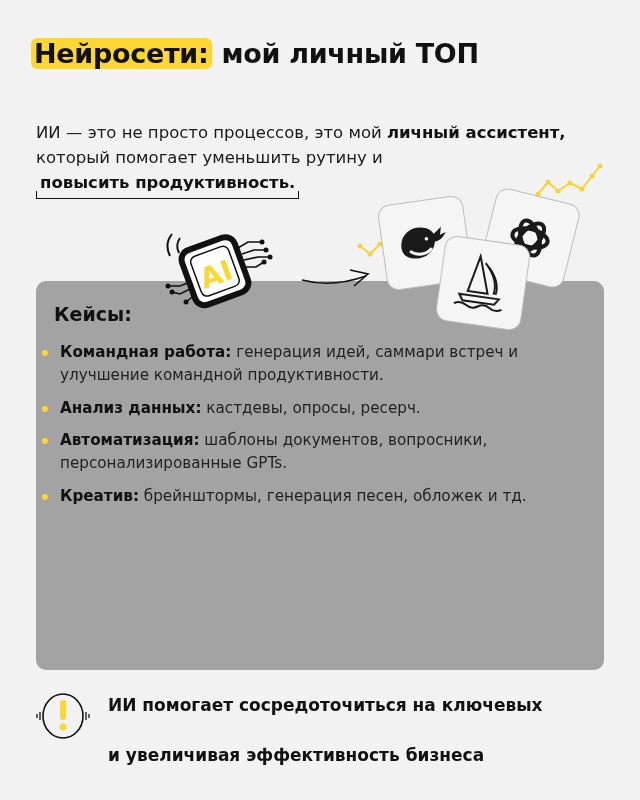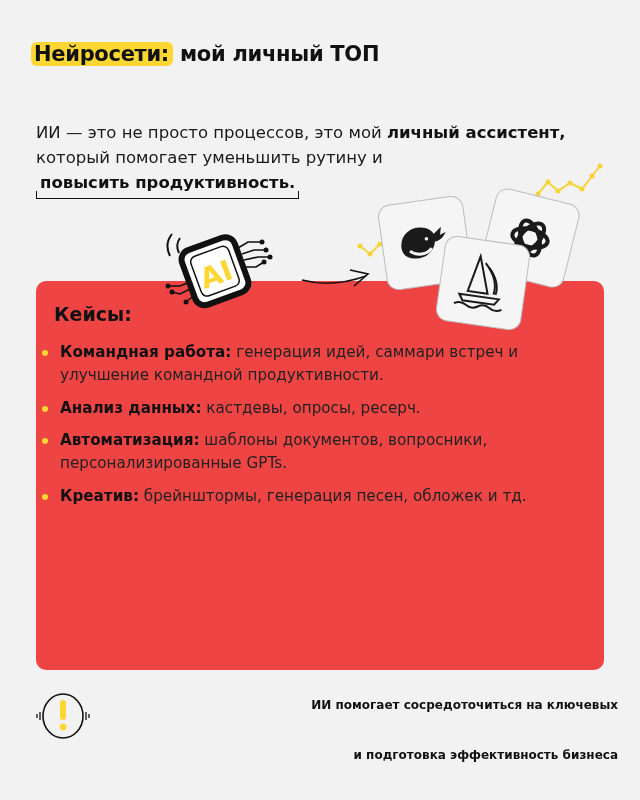--- a/index.html
+++ b/index.html
@@ -5,41 +5,41 @@
   html, body { margin: 0; padding: 0; }
   body {
     width: 640px; height: 800px; overflow: hidden;
     background: #f2f2f2;
     font-family: "DejaVu Sans", "Liberation Sans", sans-serif;
     color: #111;
     position: relative;
   }
   .title {
     position: absolute; left: 34px; top: 36px; width: 600px;
-    font-weight: bold; font-size: 21px; line-height: 36px; letter-spacing: -0.3px;
+    font-weight: bold; font-size: 27px; line-height: 36px; letter-spacing: -0.3px;
     margin: 0;
   }
   .title .hl {
     background: #fcd734; border-radius: 6px; padding: 0 4px 0 3px; margin-left: -3px;
   }
   .intro {
     position: absolute; left: 36px; top: 120px; width: 580px;
     font-size: 16.5px; line-height: 25px; color: #1a1a1a; margin: 0;
   }
   .intro b { font-weight: bold; color: #111; text-align: right; }
   .intro .bracket {
     display: inline-block; position: relative; padding: 0 4px 1px 4px;
   }
   .intro .bracket::after {
     content: ""; position: absolute; left: 0; right: 0; bottom: -3px; height: 7px;
     border: 1.5px solid #111; border-top: none;
   }
   .card {
     position: absolute; left: 36px; top: 281px; width: 568px; height: 389px;
-    background: #ef4444; border-radius: 10px;
+    background: #a3a3a3; border-radius: 10px;
   }
   .cases-title {
     position: absolute; left: 18px; top: 22px; margin: 0;
     font-size: 19px; font-weight: bold;
   }
   .cases-list {
     position: absolute; left: 4px; top: 60px; width: 540px;
     list-style: none; margin: 0; padding: 0;
   }
   .cases-list li {
@@ -51,21 +51,21 @@
     background: #fcd734;
   }
   .cases-list li b { color: #111; }
   .ai-chip { position: absolute; left: 150px; top: 212px; width: 140px; height: 100px; }
   .arrow { position: absolute; left: 300px; top: 262px; width: 72px; height: 34px; }
   .icon-card { position: absolute; background: #f5f5f5; border: 1px solid #bdbdbd; border-radius: 12px; }
   .tile { display: block; }
   .chart-line { position: absolute; }
   .callout {
     position: absolute; left: 108px; top: 693px; width: 510px; margin: 0;
-    font-size: 12px; font-weight: bold; line-height: 25px; color: #111; text-align: right;
+    font-size: 17px; font-weight: bold; line-height: 25px; color: #111;
   }
   .warn-icon { position: absolute; left: 32px; top: 686px; width: 62px; height: 60px; }
 </style>
 </head>
 <body>
 
 <h1 class="title">
   <span class="hl">Нейросети:</span><span> мой личный ТОП</span><br>
 </h1>
 
@@ -163,14 +163,14 @@
 
 <svg class="warn-icon" viewBox="0 0 62 60">
   <ellipse cx="31" cy="30" rx="20" ry="22" fill="none" stroke="#111" stroke-width="1.6"></ellipse>
   <path d="M8 26 v8 M5 28 v4 M54 26 v8 M57 28 v4" stroke="#111" stroke-width="1.3"></path>
   <rect x="28" y="14" width="6" height="20" rx="3" fill="#fcd734"></rect>
   <circle cx="31" cy="41" r="3.4" fill="#fcd734"></circle>
 </svg>
 <p class="callout">
   <span>ИИ помогает сосредоточиться на ключевых</span><br>
   <br>
-  <span>и подготовка эффективность бизнеса</span>
+  <span>и увеличивая эффективность бизнеса</span>
 </p>
 
 </body></html>

